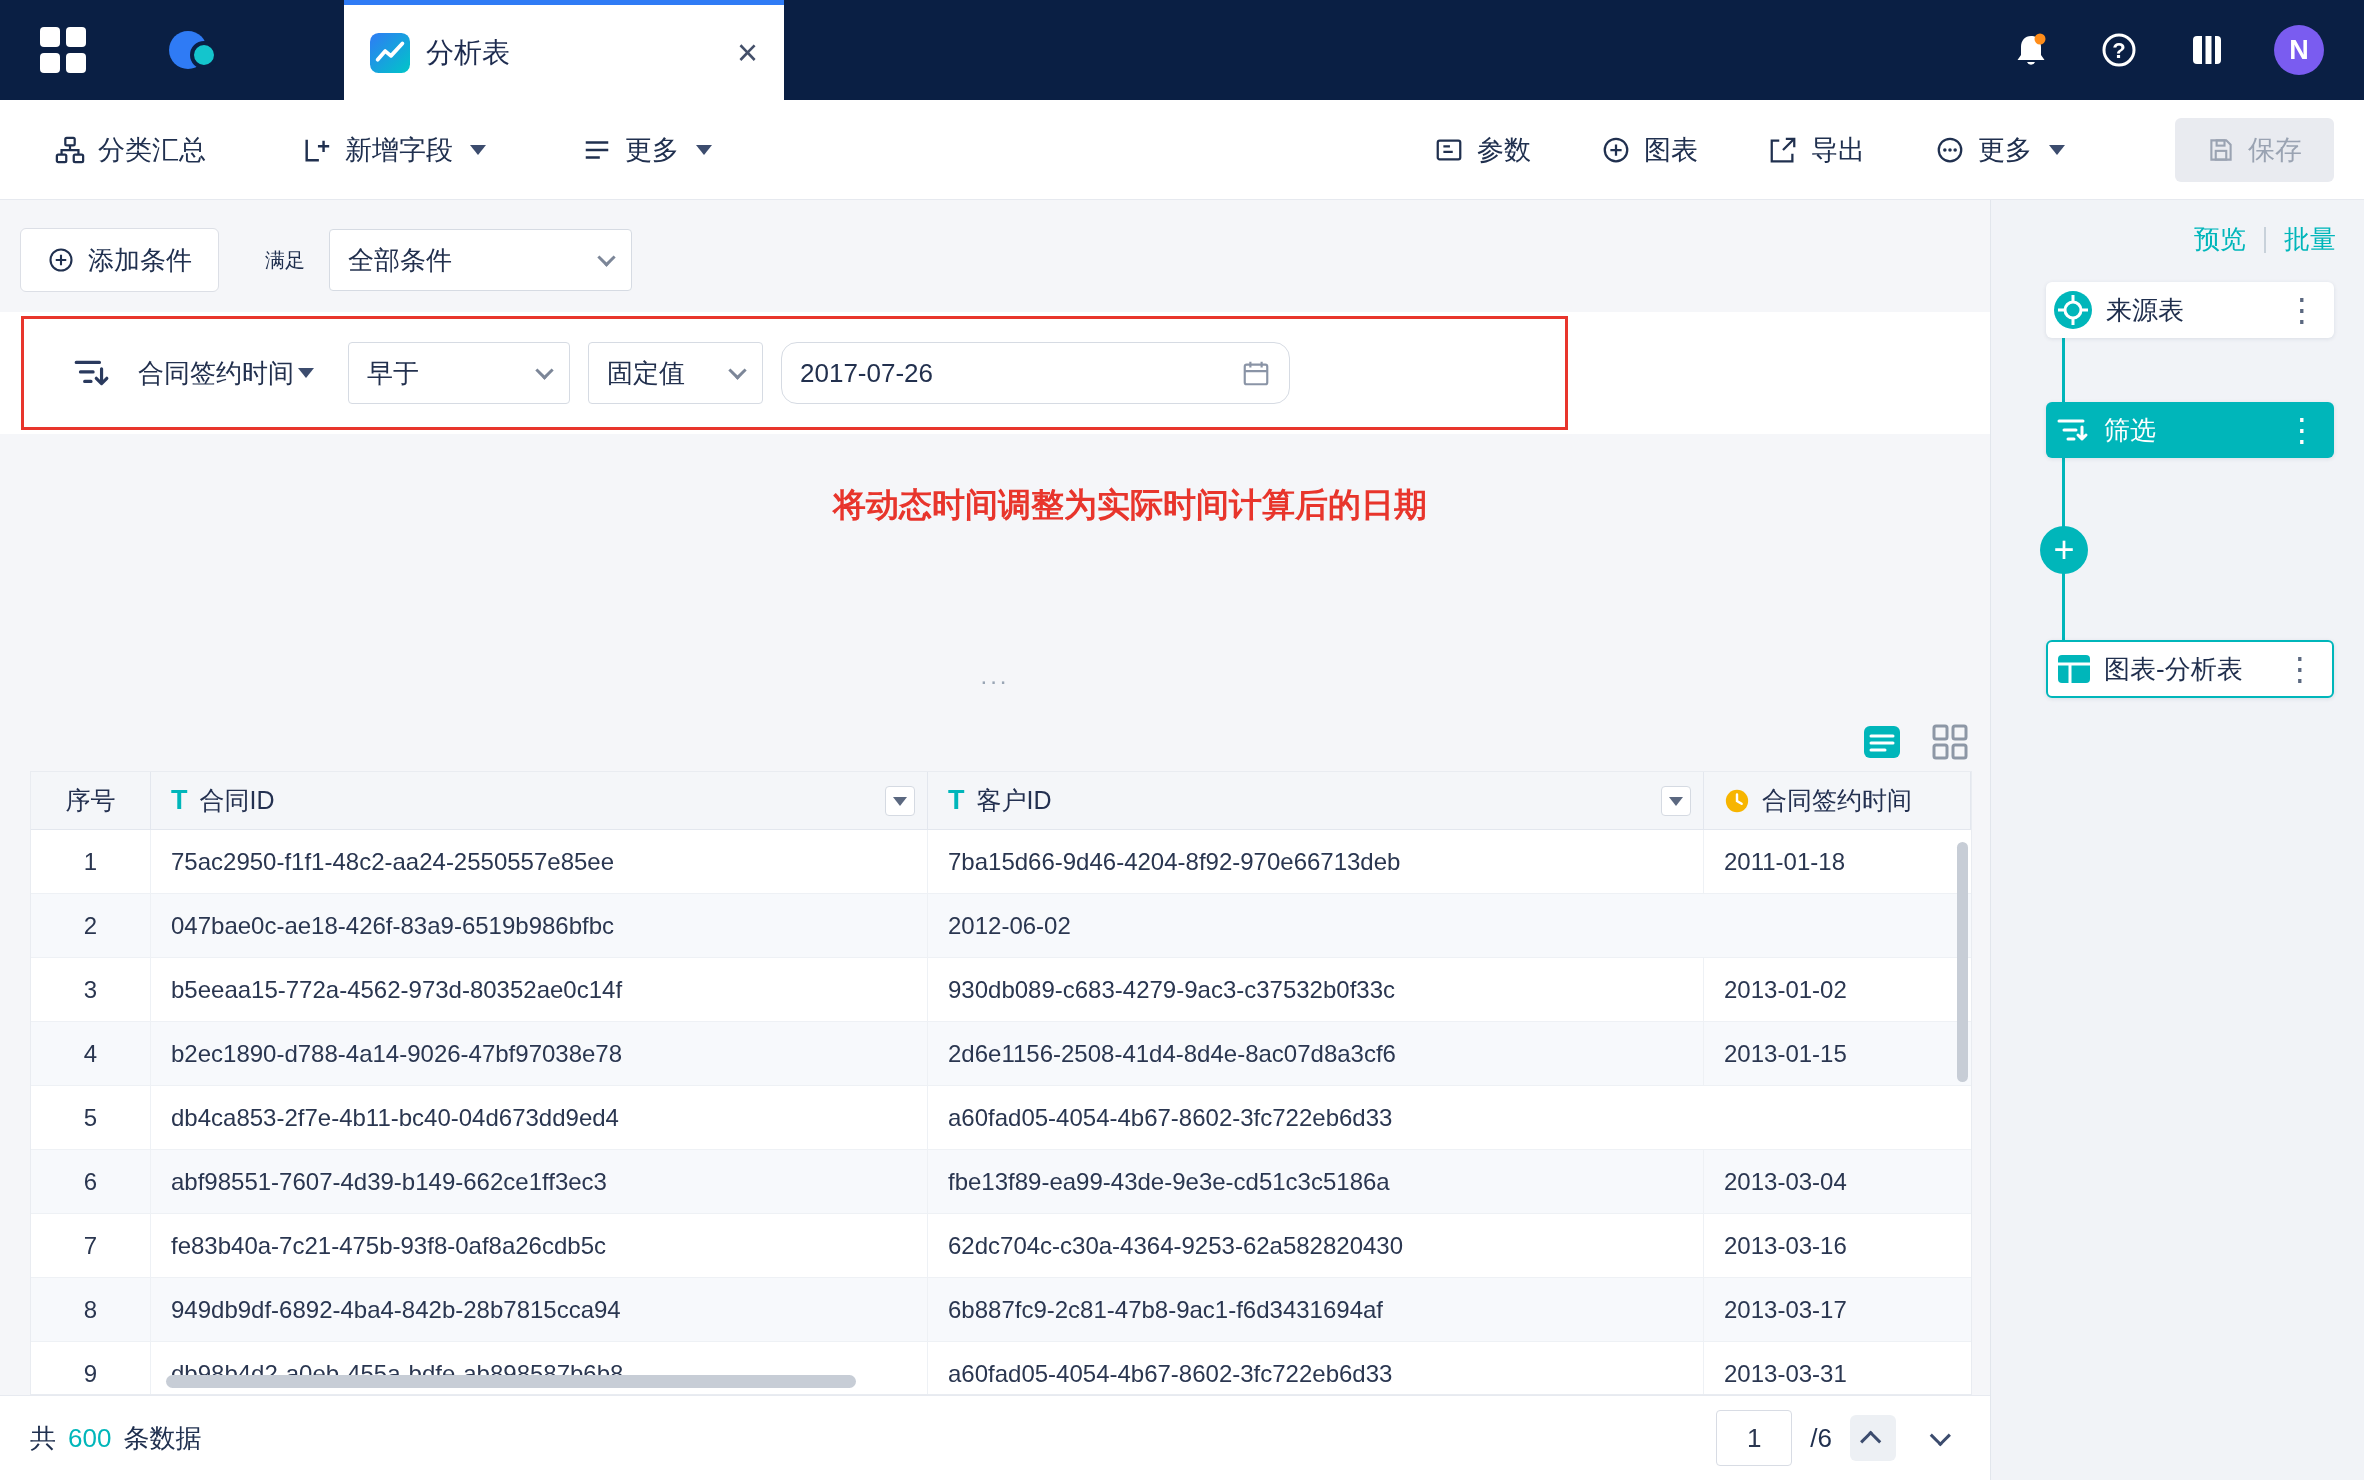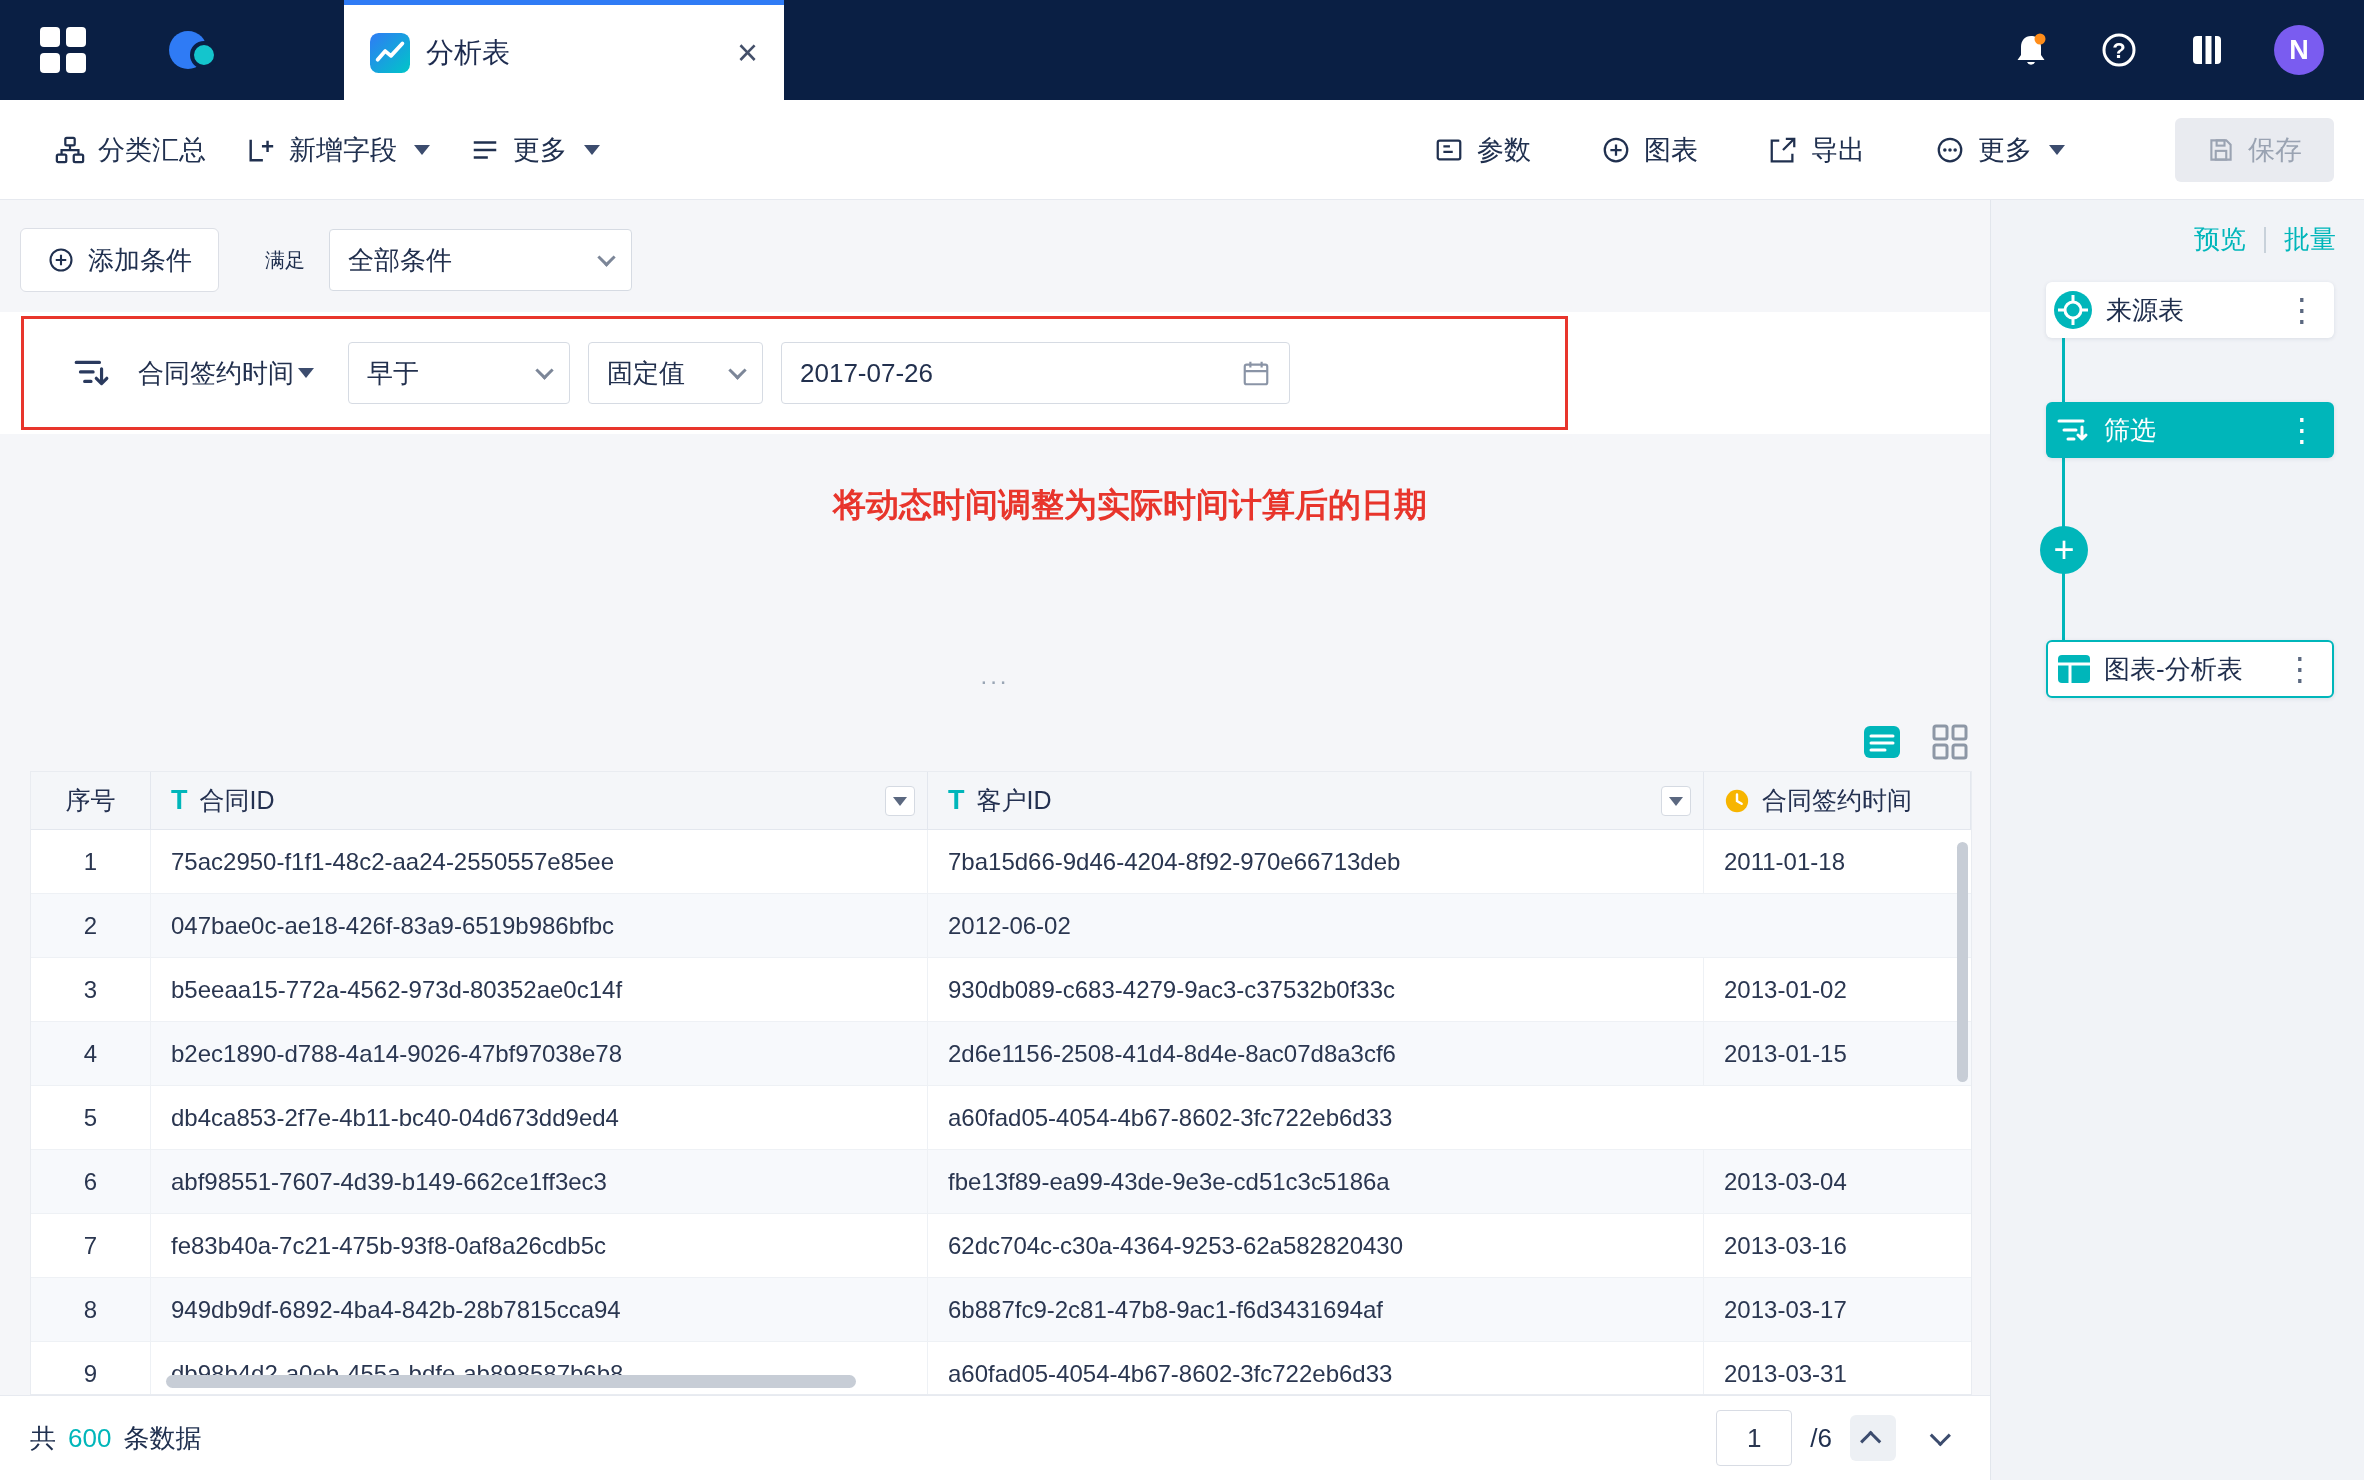--- a/index.html
+++ b/index.html
@@ -19,21 +19,21 @@
   .logo{margin-left:78px;width:56px;height:56px;display:flex;}
   .tab{margin-left:124px;width:440px;background:#fff;display:flex;align-items:center;gap:16px;padding:0 26px;border-top:5px solid var(--blue);cursor:pointer;}
   .tab-title{font-size:28px;color:#1d2b4f;flex:1;}
   .tab-close{font-size:36px;color:#44506a;line-height:1;cursor:pointer;}
   .tb-right{margin-left:auto;display:flex;align-items:center;gap:46px;padding-right:40px;}
   .tb-ic{width:42px;height:42px;display:flex;align-items:center;justify-content:center;cursor:pointer;}
   .avatar{width:50px;height:50px;border-radius:50%;background:#7a5cf0;color:#fff;font-size:27px;font-weight:bold;display:flex;align-items:center;justify-content:center;cursor:pointer;}
 
   
   .toolbar{flex:0 0 100px;background:#fff;border-bottom:1px solid var(--line);display:flex;align-items:center;padding:0 30px 0 55px;}
-  .tool-left{display:flex;gap:40px;}
+  .tool-left{display:flex;gap:96px;}
   .tool-right{margin-left:auto;display:flex;gap:70px;align-items:center;}
   .tool-item{display:flex;align-items:center;gap:13px;font-size:27px;color:var(--ink);cursor:pointer;white-space:nowrap;}
   .caret{width:0;height:0;border-left:8px solid transparent;border-right:8px solid transparent;border-top:10px solid #3c4c6e;margin-left:4px;}
   .save-btn{margin-left:40px;background:#e9ebf0;color:#9aa3b2;border:none;border-radius:6px;padding:0 32px;height:64px;display:flex;align-items:center;gap:13px;font-size:27px;cursor:pointer;font-family:inherit;}
 
   
   .content{flex:1;display:flex;min-height:0;}
   .main{flex:1;position:relative;background:var(--graybg);min-width:0;}
 
   .add-row{position:absolute;top:28px;left:20px;display:flex;align-items:center;z-index:2;}
@@ -41,21 +41,21 @@
   .match-label{margin-left:46px;font-size:20px;}
   .select{height:62px;background:#fff;border:1px solid #d6dbe3;border-radius:4px;display:flex;align-items:center;padding:0 18px;font-size:26px;color:#22304e;cursor:pointer;}
   .chev{width:13px;height:13px;border-right:3px solid #7c8698;border-bottom:3px solid #7c8698;transform:rotate(45deg);margin-left:auto;margin-bottom:6px;flex:0 0 auto;}
   .match-select{margin-left:24px;width:303px;}
 
   .cond-strip{position:absolute;top:112px;left:0;right:0;height:122px;background:#fff;display:flex;align-items:center;padding-left:72px;z-index:1;}
   .red-frame{position:absolute;top:116px;left:21px;width:1547px;height:114px;border:3px solid var(--red);pointer-events:none;z-index:3;}
   .field-group{display:flex;align-items:center;margin-left:28px;margin-right:34px;font-size:26px;color:#22304e;cursor:pointer;}
   .op-select{width:222px;}
   .vtype-select{width:175px;margin-left:18px;}
-  .date-input{width:509px;margin-left:18px;height:62px;background:#fff;border:1px solid #d6dbe3;border-radius:4px;display:flex;align-items:center;padding:0 18px;font-size:26px;color:#22304e;cursor:text;}
+  .date-input{width:509px;margin-left:18px;height:62px;background:#fff;border:1px solid #d6dbe3;border-radius:16px;display:flex;align-items:center;padding:0 18px;font-size:26px;color:#22304e;cursor:text;}
   .date-input .cal{margin-left:auto;display:flex;}
 
   .annotation{position:absolute;top:283px;left:1130px;transform:translateX(-50%);white-space:nowrap;font-size:33px;font-weight:bold;color:var(--red);z-index:2;}
   .dots{position:absolute;top:462px;left:0;right:0;text-align:center;color:#9aa6b5;font-size:24px;letter-spacing:3px;}
 
   .view-toggles{position:absolute;top:522px;right:20px;display:flex;gap:28px;z-index:2;}
   .view-toggles .vt{width:40px;height:40px;display:flex;cursor:pointer;}
 
   
   .table{position:absolute;left:30px;right:18px;top:571px;bottom:85px;background:#fff;border:1px solid #e9ecf1;overflow:hidden;}

